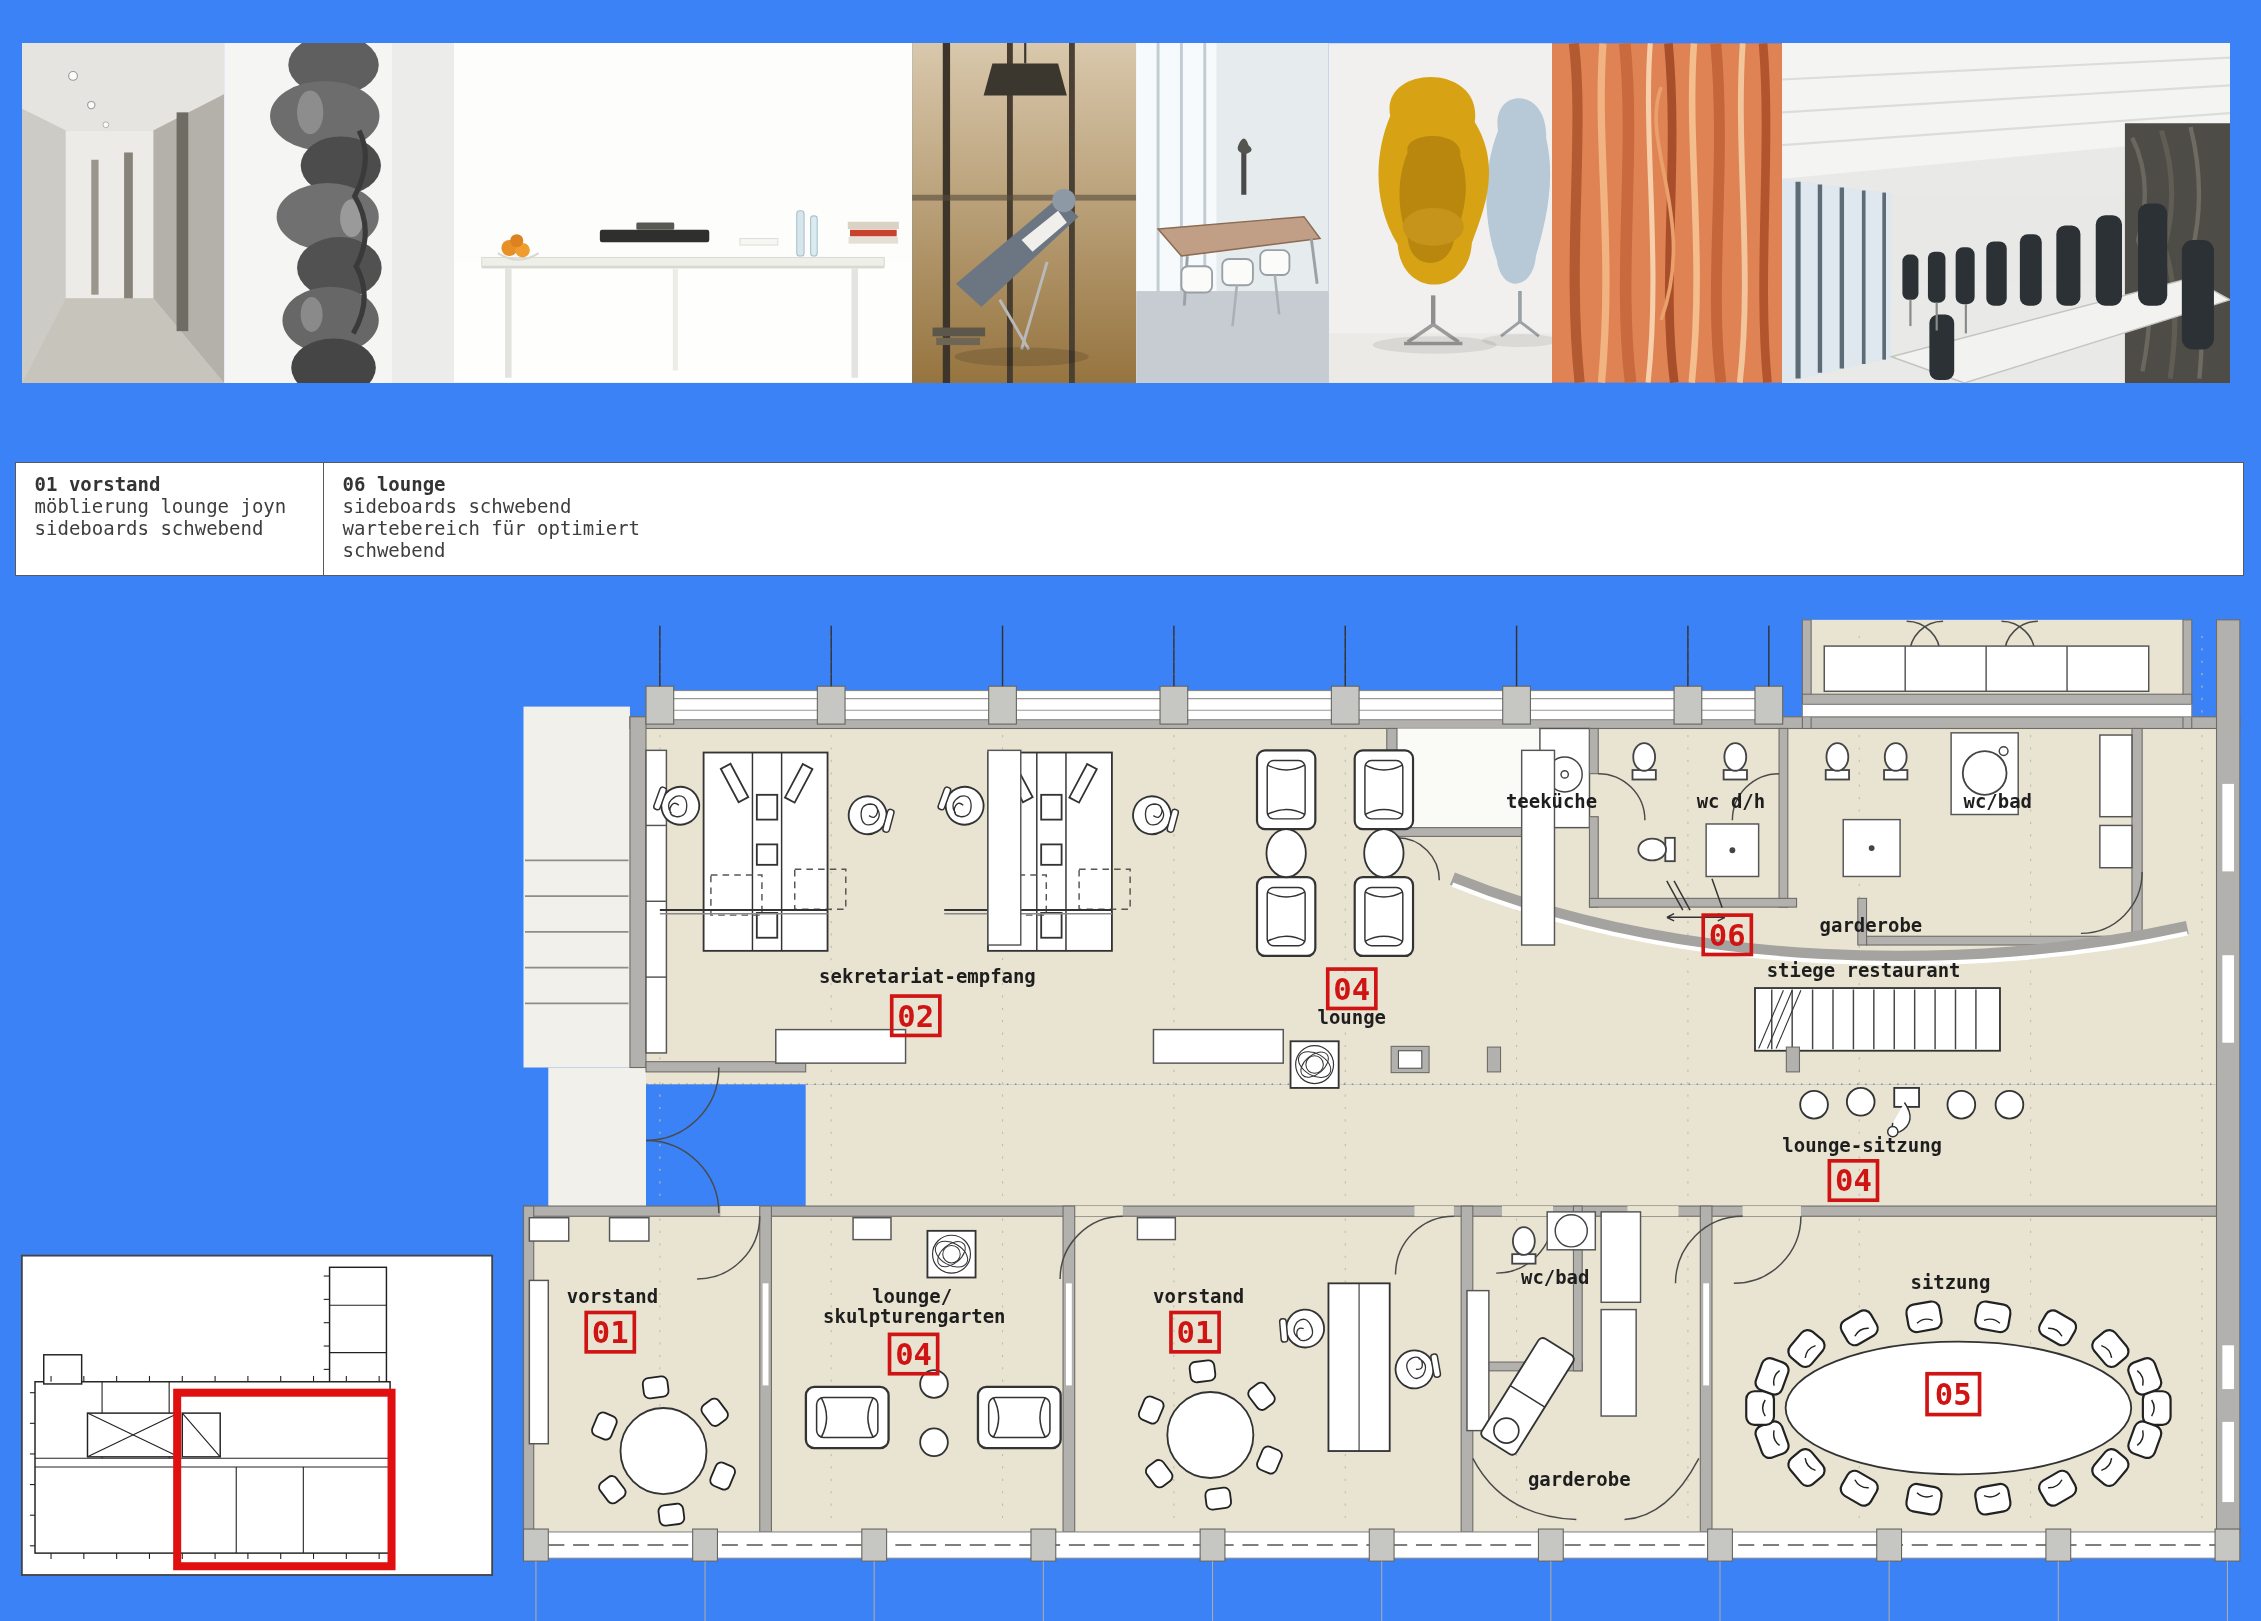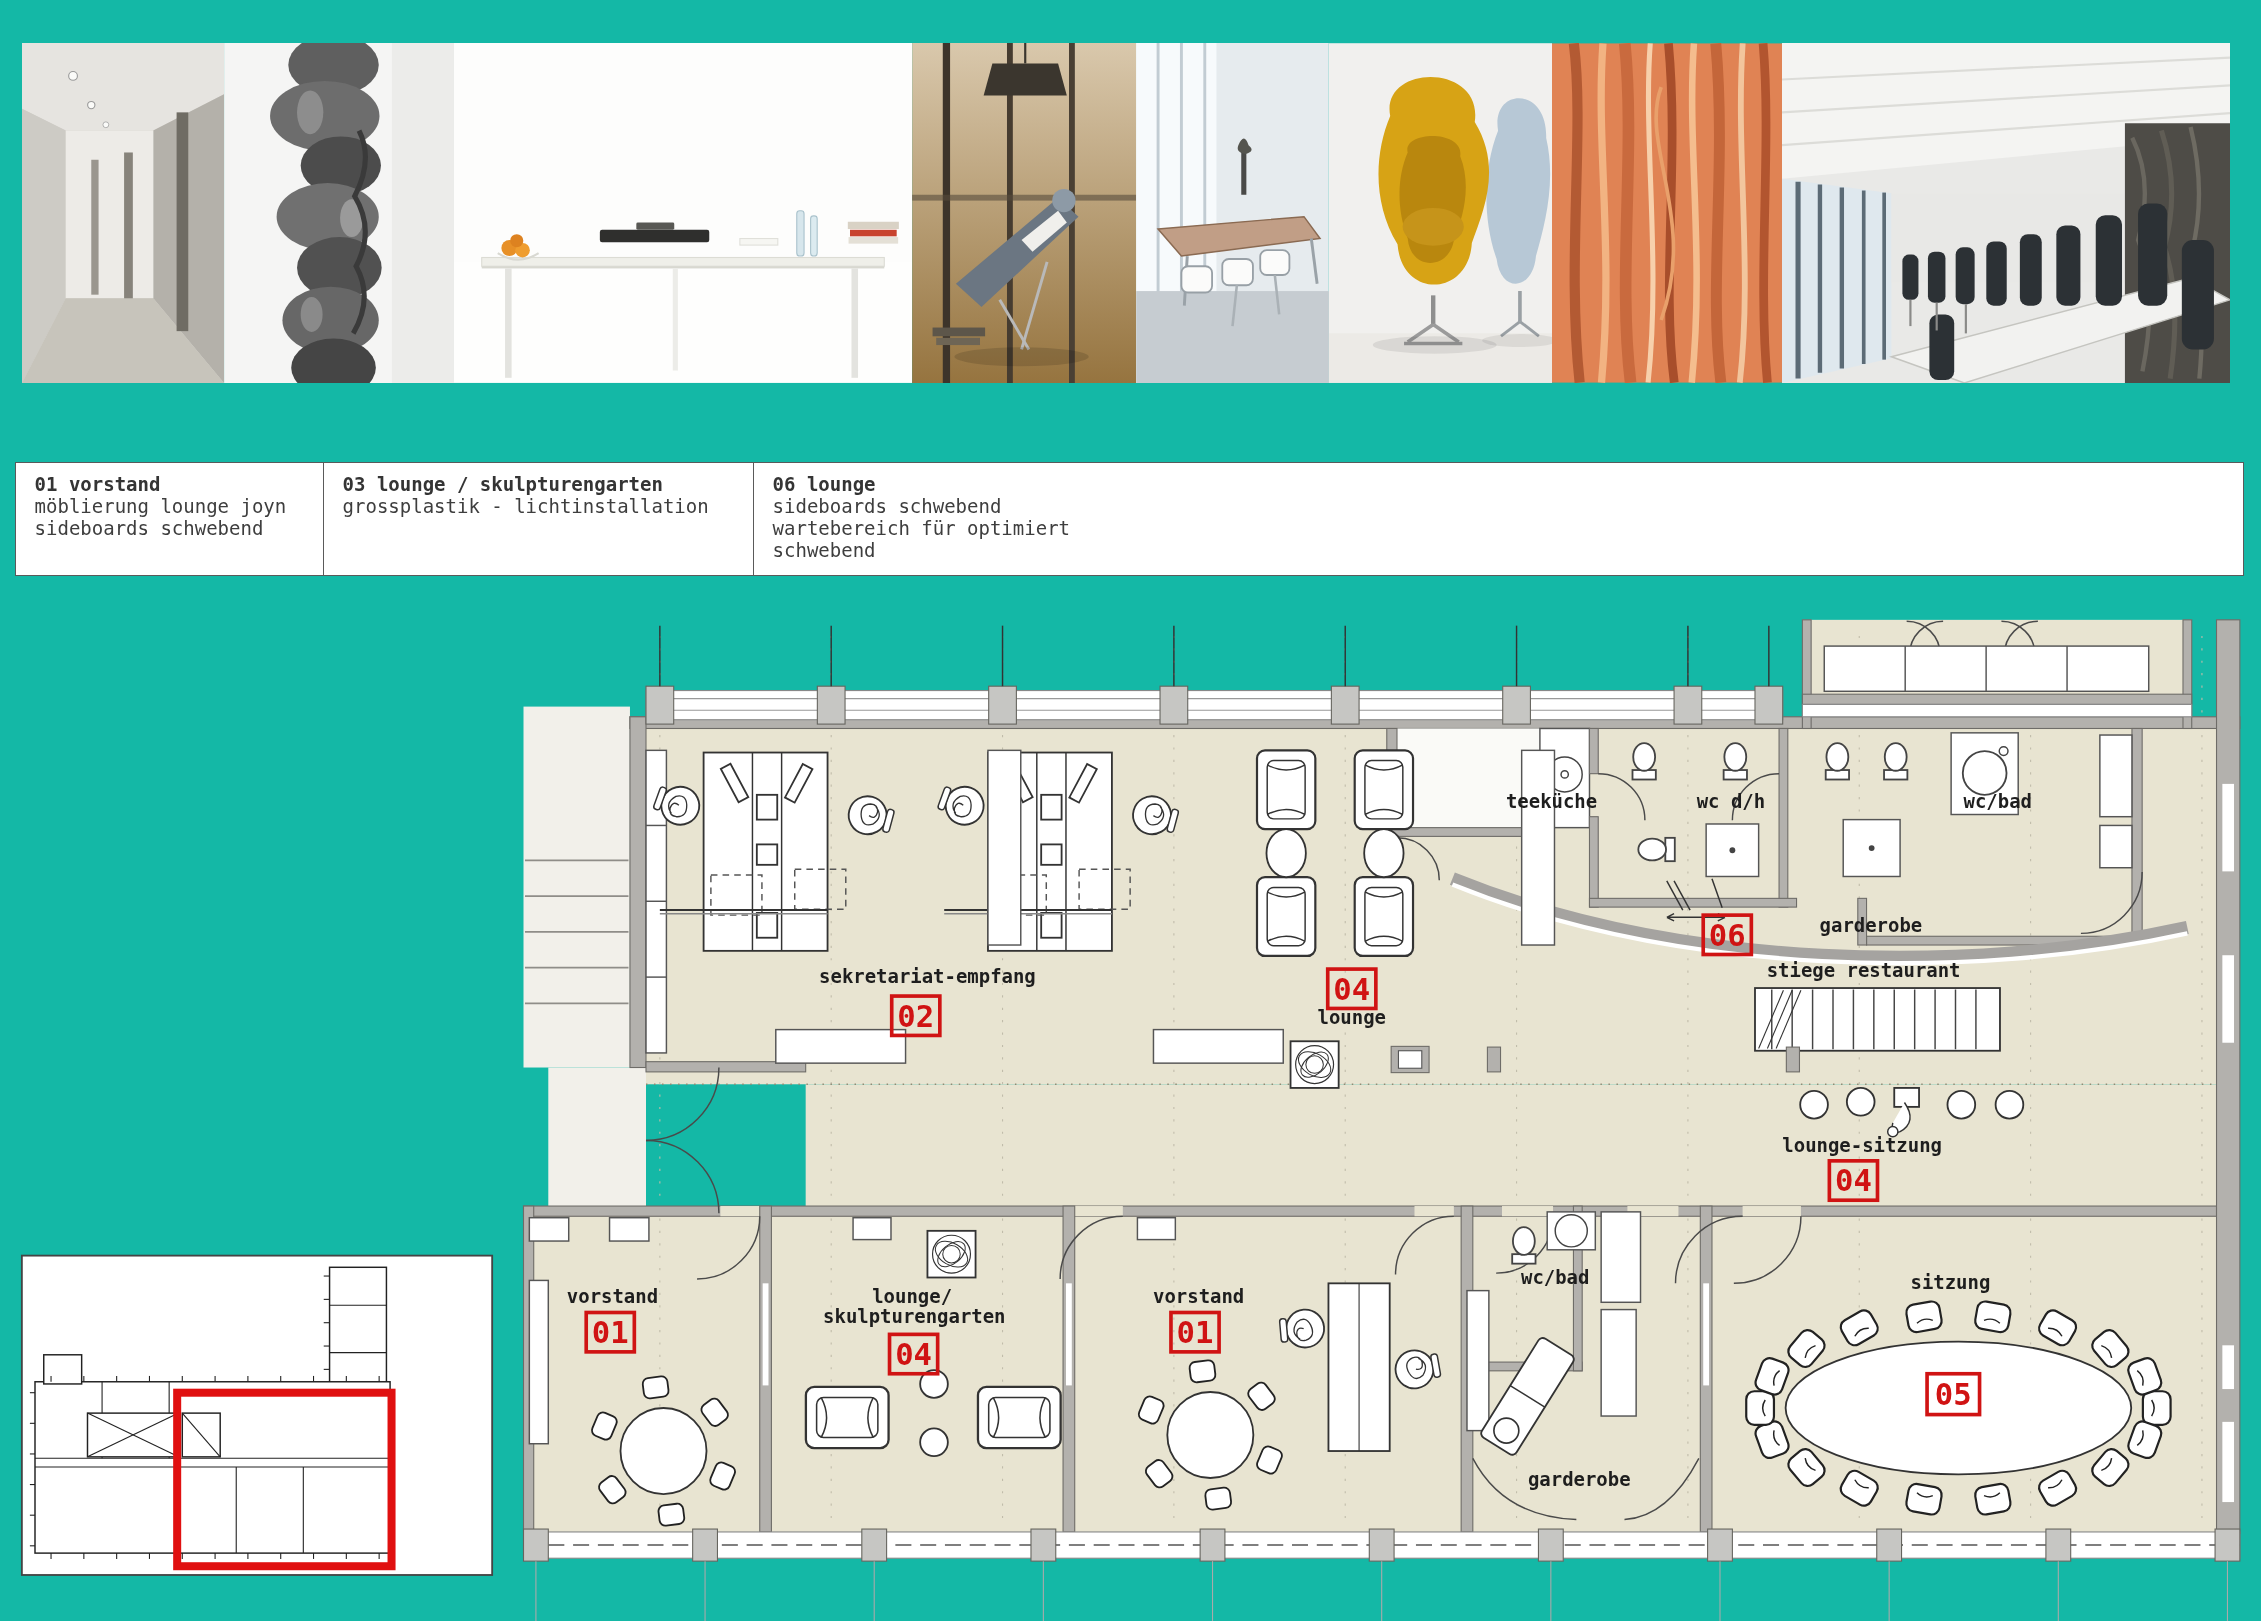--- a/index.html
+++ b/index.html
@@ -1,16 +1,16 @@
 <!DOCTYPE html>
 <html style="font-size:11.7px"><head>
 <meta charset="utf-8">
 <style>
   html,body{margin:0;padding:0;background:#fff;}
-  .stage{position:relative;width:2261px;height:1621px;background:#14b8a6;overflow:hidden;
+  .stage{position:relative;width:2261px;height:1621px;background:#3b82f6;overflow:hidden;
          font-family:"DejaVu Sans Mono",monospace;}
   
   .photostrip{position:absolute;left:22px;top:43px;width:2208px;height:340px;}
   .photo{position:absolute;top:0;height:340px;overflow:hidden;}
   .photo svg{display:block;width:100%;height:100%;}
   
   .legend{position:absolute;left:14.6px;top:462px;width:2229px;height:114px;
           border:1.5px solid #5a5a5a;background:#fff;display:flex;box-sizing:border-box;}
   .legend-cell{box-sizing:border-box;border-right:1.5px solid #5a5a5a;padding:10.2px 0 0 19px;
                color:#3e3e3e;font-size:19px;line-height:22px;}
@@ -218,24 +218,20 @@
         <line x1="252" y1="358" x2="252" y2="398" stroke="#8a8a88" stroke-width="3"></line>
       </svg>
     </div>
   </div>
 
   <div class="legend">
     <div class="legend-cell" style="width:308px">
       <div class="legend-title">01 vorstand</div>
       <div>möblierung lounge joyn</div>
       <div>sideboards schwebend</div>
-    </div>
-    <div class="legend-cell" style="width:430px">
-      <div class="legend-title">03 lounge / skulpturengarten</div>
-      <div>grossplastik - lichtinstallation</div>
     </div>
     <div class="legend-cell" style="width:373px">
       <div class="legend-title">06 lounge</div>
       <div>sideboards schwebend</div>
       <div>wartebereich für optimiert</div>
       <div>schwebend</div>
     </div>
   </div>
 
   <svg id="plan-svg" class="plansvg" viewBox="0 0 3101 2223">

